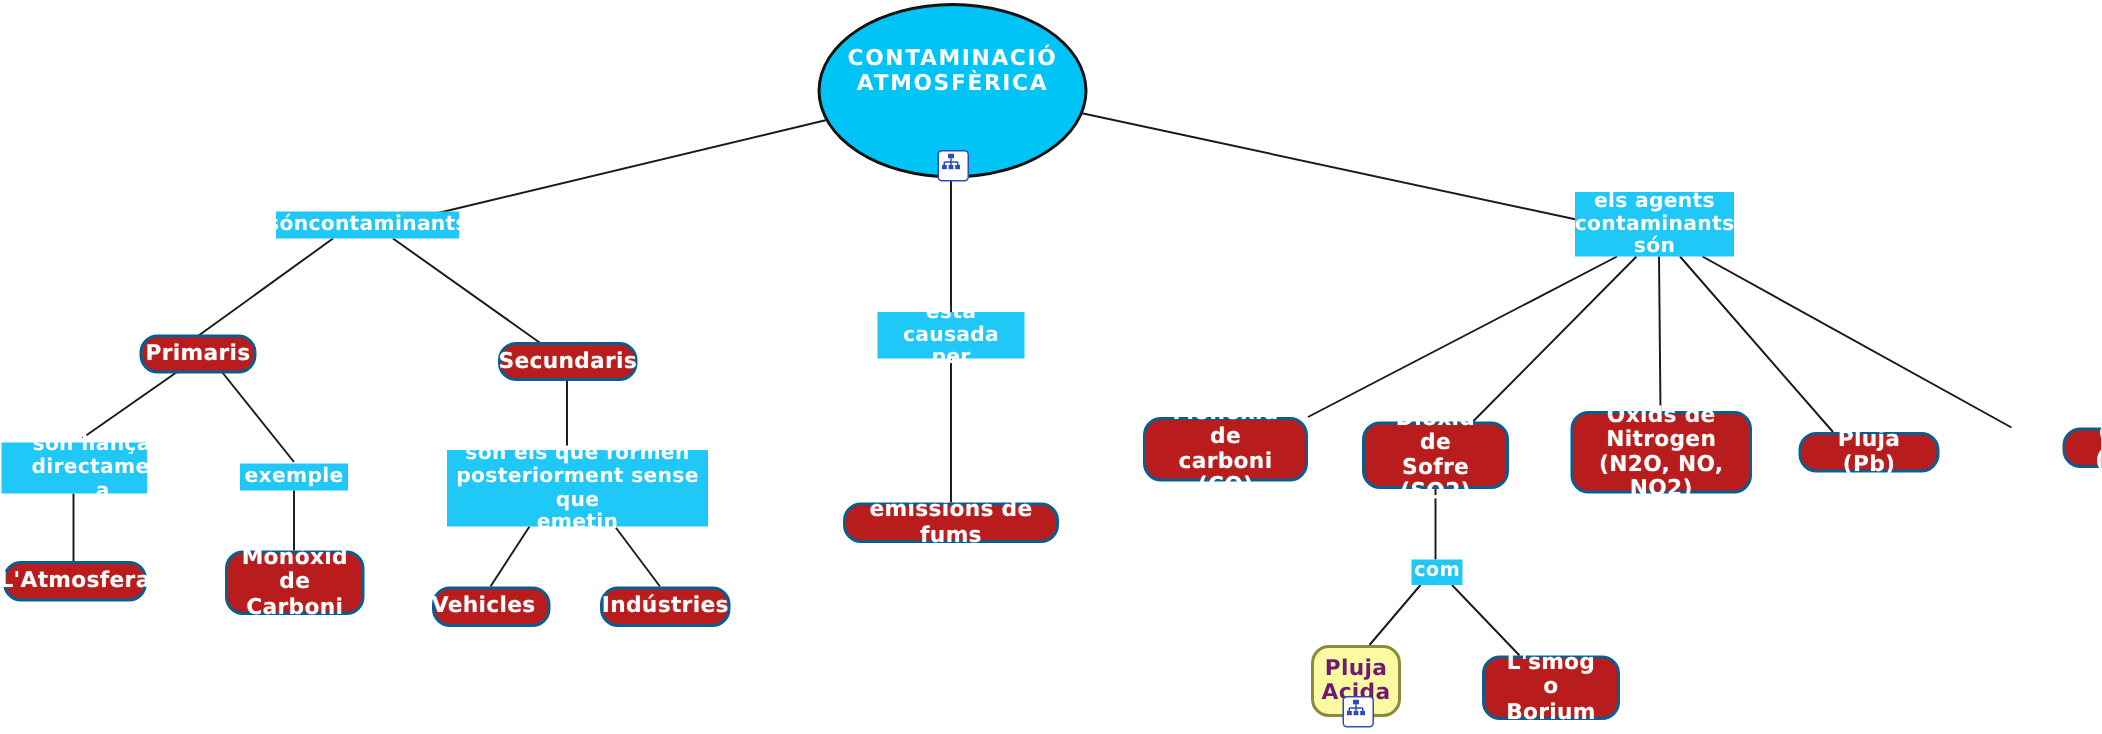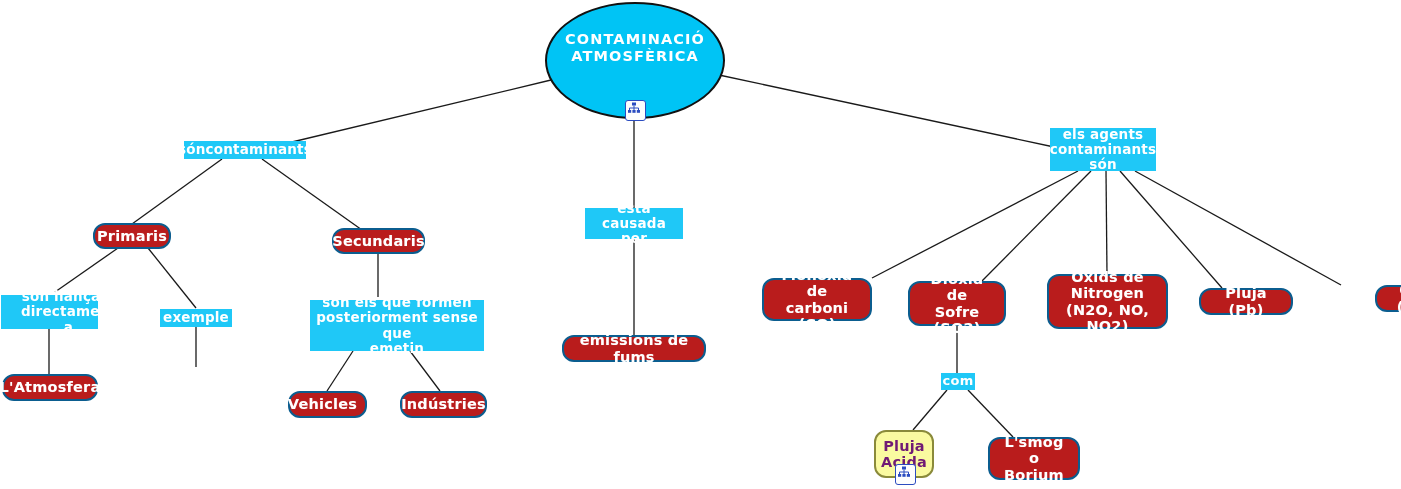--- a/index.html
+++ b/index.html
@@ -162,21 +162,21 @@
 
   <div class="node label" style="left:1px; top:295px; width:97px; height:34px;padding-left:42px;">
     <span>són llançats
 directament a</span>
   </div>
 
   <div class="node label" style="left:160px; top:309px; width:72px; height:18px;">
     <span>exemple</span>
   </div>
 
-  <div class="node label" style="left:310px; top:300px; width:174px; height:51px;">
+  <div class="node label" style="left:298px; top:300px; width:174px; height:51px;">
     <span>són els que formen
 posteriorment sense que
 emetin</span>
   </div>
 
   <div class="node label small" style="left:941px; top:373px; width:34px; height:17px;">
     <span>com</span>
   </div>
 
   <div class="node box" style="left:93px; top:223px; width:78px; height:26px;">
@@ -184,20 +184,24 @@
   </div>
 
   <div class="node box" style="left:332px; top:228px; width:93px; height:26px;">
     <span>Secundaris</span>
   </div>
 
   <div class="node box" style="left:2px; top:374px; width:96px; height:27px;">
     <span>L'Atmosfera</span>
   </div>
 
+  <div class="node box" style="left:150px; top:367px; width:93px; height:43px;">
+    <span>Monòxid de
+Carboni</span>
+  </div>
 
   <div class="node box" style="left:288px; top:391px; width:79px; height:27px;justify-content:flex-end;">
     <span>Vehicles</span>
   </div>
 
   <div class="node box" style="left:400px; top:391px; width:87px; height:27px;">
     <span>Indústries</span>
   </div>
 
   <div class="node box" style="left:562px; top:335px; width:144px; height:27px;">

